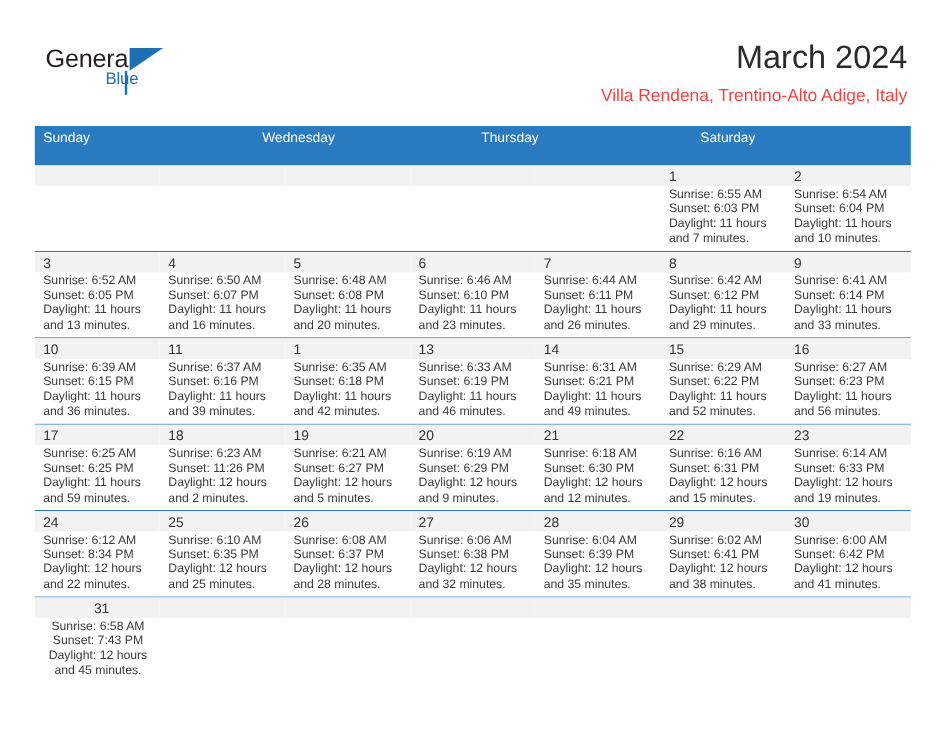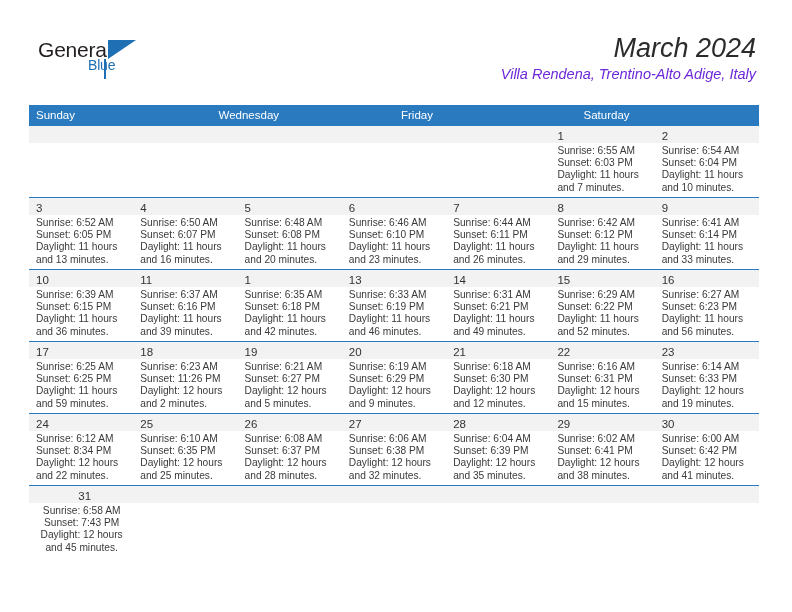--- a/index.html
+++ b/index.html
@@ -70,47 +70,46 @@
     width: 2px;
     height: 20px;
     background: #1f6fb5;
   }
 
   .title-block {
     position: absolute;
     right: 36px;
     top: 32px;
     text-align: right;
-    font-style: italic;
   }
   .month-title {
     font-size: 27px;
     color: #2b2b2b;
     line-height: 32px;
     white-space: nowrap;
   }
   .location-title {
     font-size: 14.5px;
-    color: #6d28d9;
+    color: #ef4444;
     line-height: 20px;
-    margin-top: 0;
+    margin-top: 6px;
     white-space: nowrap;
   }
 
   
   .calendar {
     position: absolute;
     left: 29px;
     top: 105px;
     width: 730px;
   }
   .weekdays {
     display: flex;
     background: #2a7ac0;
-    height: 21px;
+    height: 33px;
   }
   .weekday {
     flex: 1 1 0;
     color: #ffffff;
     font-size: 11.5px;
     line-height: 21px;
     padding-left: 7px;
     box-sizing: border-box;
     white-space: nowrap;
   }
@@ -173,21 +172,21 @@
       <div class="month-title">March 2024</div>
       <div class="location-title">Villa Rendena, Trentino-Alto Adige, Italy</div>
     </div>
 
   </div>
 
   <div class="calendar">
     <div class="weekdays" id="weekday-row">
         <div class="weekday">Sunday</div>
         <div class="weekday">Wednesday</div>
-        <div class="weekday">Friday</div>
+        <div class="weekday">Thursday</div>
         <div class="weekday">Saturday</div>
       </div>
     <div id="weeks-container">
         <div class="week-row">
           <div class="day-cell empty">
             <div class="date-band"><span class="date-num"></span></div>
             <div class="cell-body"></div>
           </div>
           <div class="day-cell empty">
             <div class="date-band"><span class="date-num"></span></div>

